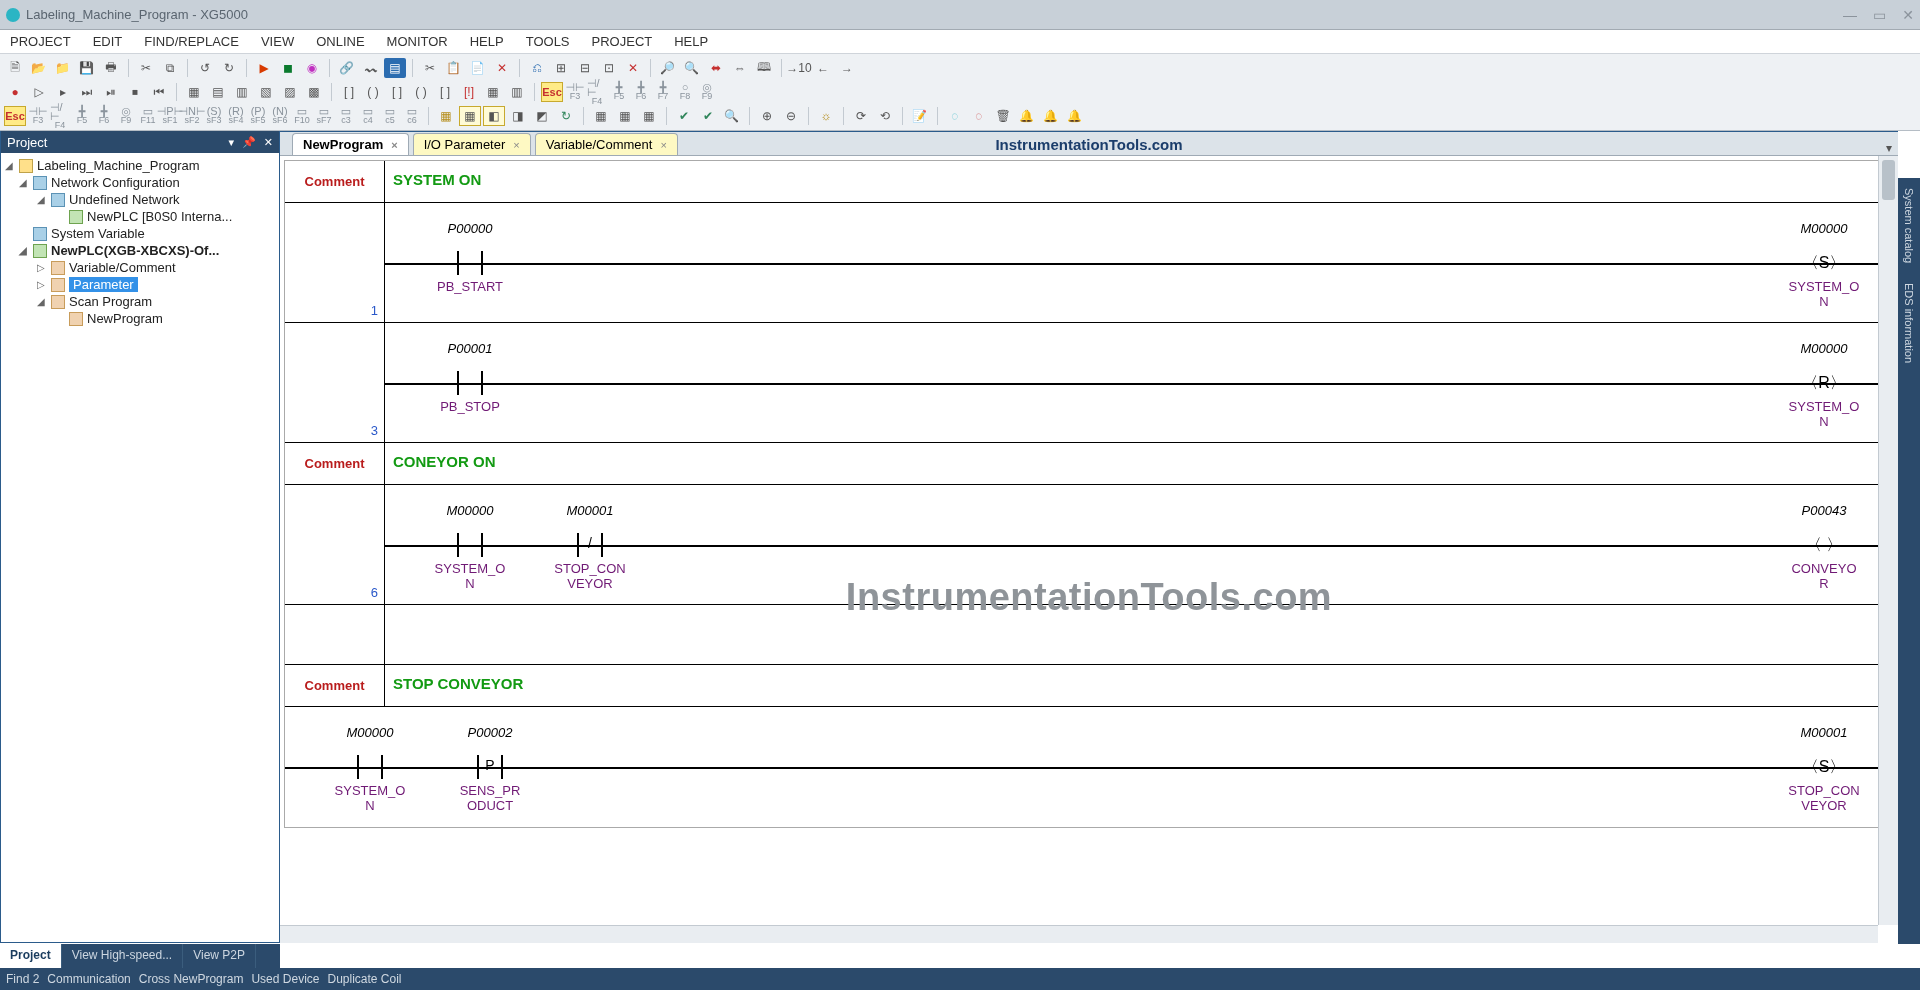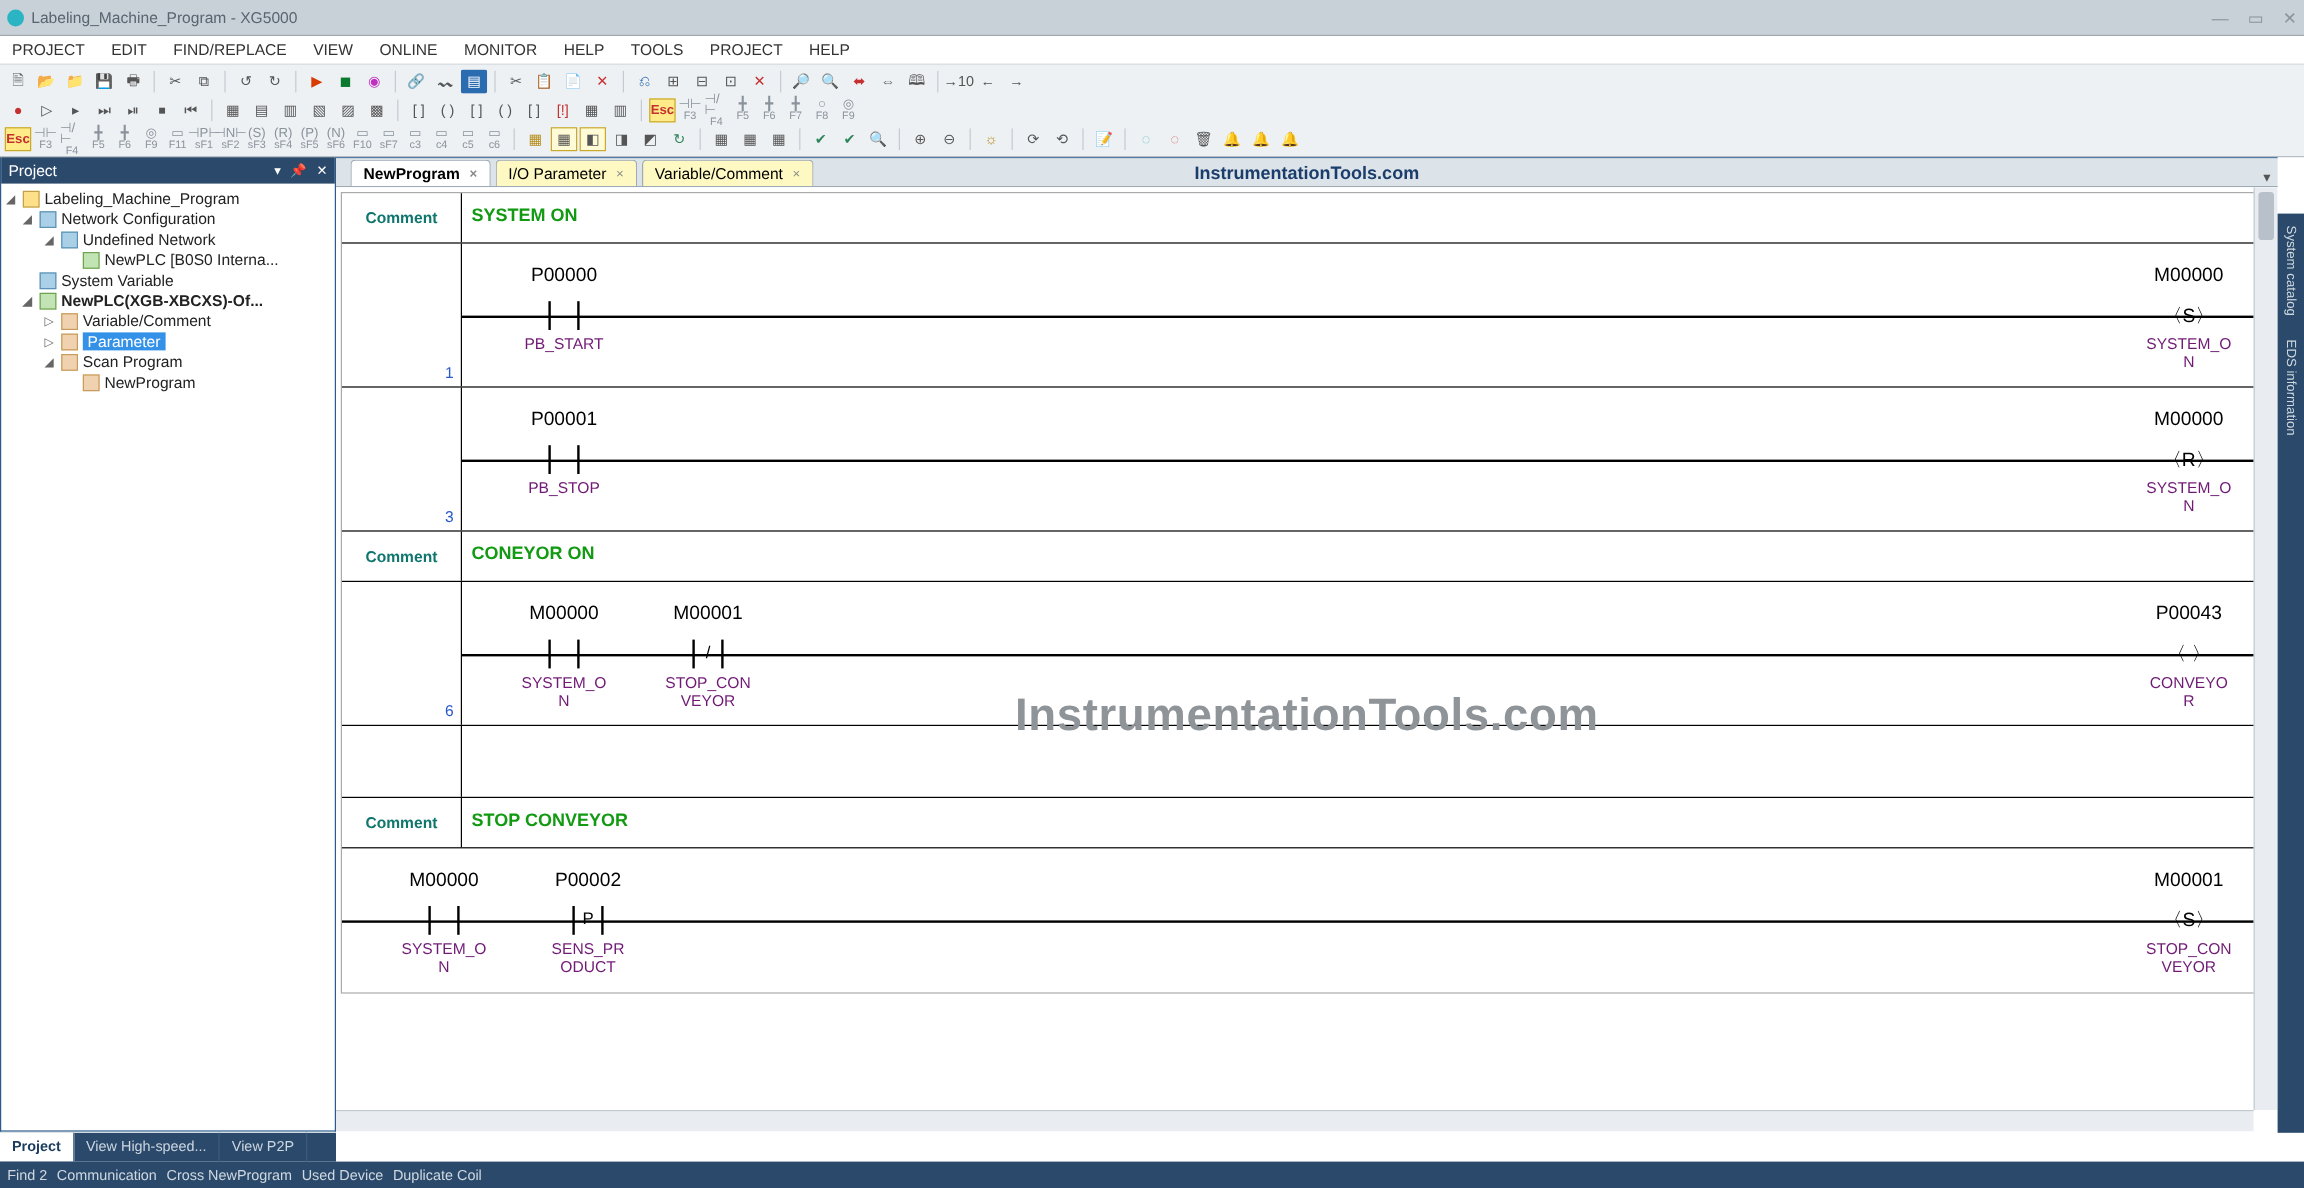--- a/index.html
+++ b/index.html
@@ -51,30 +51,30 @@
 .tab.active { background:#fff; font-weight:700; }
 .tab .x { color:#888; font-size:11px; }
 .tabs-tools { margin-left:auto; display:flex; gap:6px; padding-right:6px; color:#555; font-size:12px; }
 .url-label { position:absolute; top:4px; left:50%; transform:translateX(-50%); font-weight:700; color:#1b3d6b; font-size:15px; pointer-events:none; }
 
 
 .ladder-wrap { flex:1; overflow:auto; position:relative; background:#fff; }
 .ladder { border:1px solid #aaa; margin:4px 8px 4px 4px; }
 .row { display:flex; border-bottom:1px solid #000; min-height:42px; position:relative; }
 .row:last-child { border-bottom:none; }
-.gutter-l { width:100px; border-right:1px solid #000; font-size:13px; display:flex; align-items:center; justify-content:center; color:#0f766e; font-weight:700; padding:4px; }
+.gutter-l { width:100px; border-right:1px solid #000; font-size:13px; display:flex; align-items:center; justify-content:center; color:#b91c1c; font-weight:700; padding:4px; }
 .gutter-l.num { color:#2a58c9; justify-content:flex-end; align-items:flex-end; padding:4px 6px; font-weight:400; }
 .rung-body { flex:1; position:relative; }
 .comment-text { color:#139a13; font-weight:700; font-size:15px; padding:10px 8px; }
 .rail-r { width:2px; background:#000; }
 .rung-line { position:absolute; left:0; right:0; top:50%; height:2px; background:#000; }
 .wm { position:absolute; left:50%; top:56%; transform:translate(-50%,-50%); font-size:38px; font-weight:700; color:#8f9499; pointer-events:none; letter-spacing:0.5px; }
 
 .contact-grp { position:absolute; top:50%; transform:translateY(-50%); width:110px; text-align:center; }
-.addr  { font-size:16px; color:#000; position:absolute; top:-32px; left:0; right:0; }
+.addr  { font-size:13px; color:#000; position:absolute; top:-32px; left:0; right:0;font-style:italic; }
 .label { font-size:13px; color:#701a75; position:absolute; top:26px; left:0; right:0; white-space:pre; }
 .contact-sym { position:relative; height:20px; }
 .contact-sym::before, .contact-sym::after { content:""; position:absolute; top:-2px; bottom:-2px; width:2px; background:#000; }
 .contact-sym::before { left:42px; }
 .contact-sym::after  { right:42px; }
 .contact-sym.nc .slash, .contact-sym.p .letter { position:absolute; left:0; right:0; top:0; font-size:14px; }
 .coil-grp { position:absolute; top:50%; transform:translateY(-50%); right:8px; width:110px; text-align:center; }
 .coil-sym { font-family:monospace; font-size:16px; letter-spacing:0; position:relative; height:20px; }
 .coil-sym .paren { position:absolute; left:0; right:0; top:0; }
 

